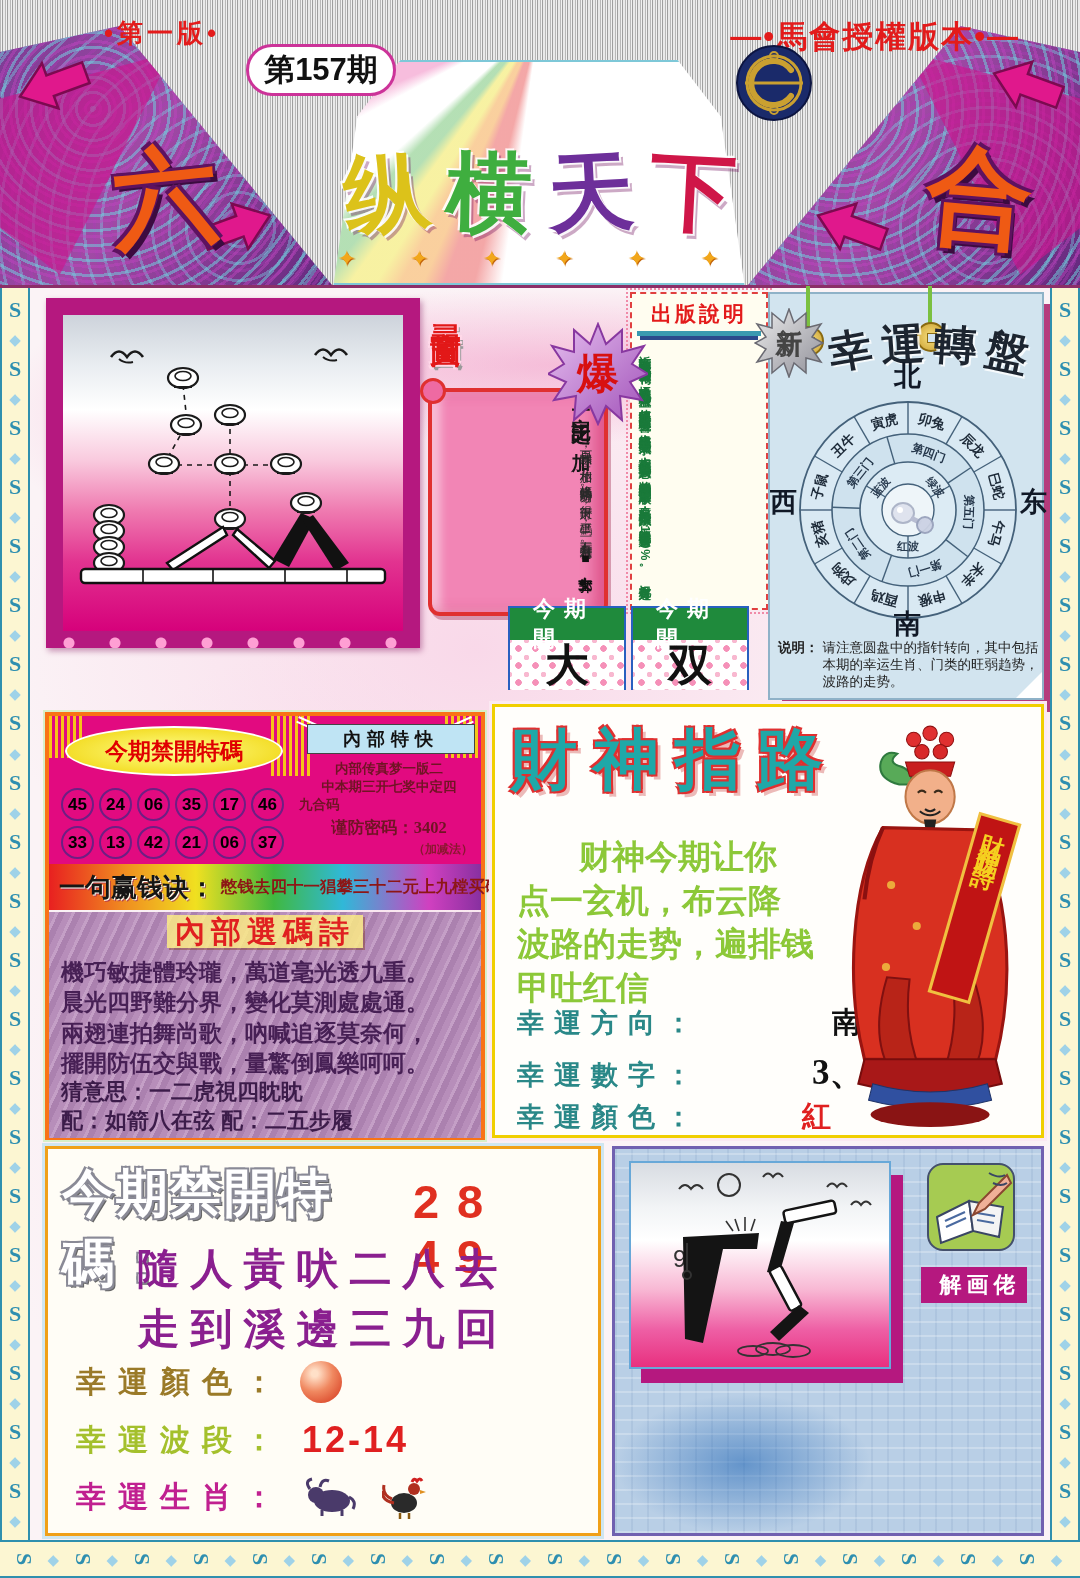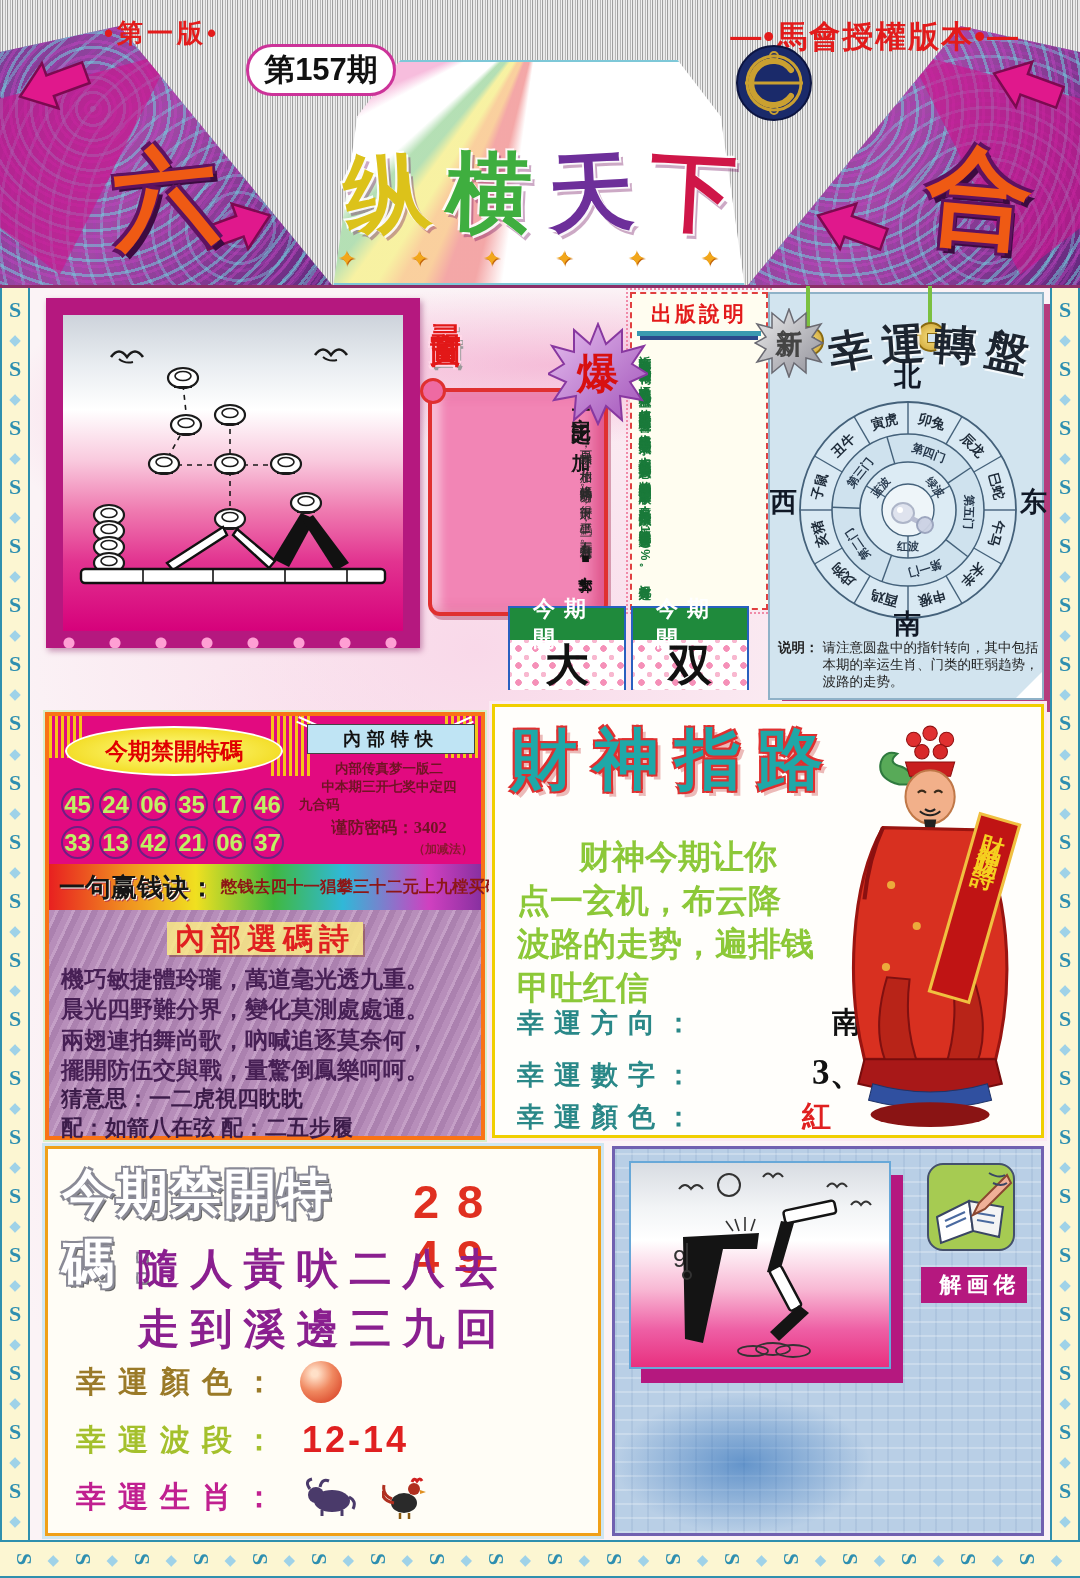--- a/index.html
+++ b/index.html
@@ -144,36 +144,36 @@
   
   .leftbox{position:absolute;left:45px;top:712px;width:440px;height:428px;z-index:2;
      border:4px solid #f97316;box-shadow:0 0 0 2px #d8efc8;}
   .magenta-sec{position:relative;height:148px;background:#e20a80;overflow:hidden;}
   .fringe{position:absolute;background:repeating-linear-gradient(90deg,#f5c518 0 3px, rgba(0,0,0,0) 3px 6px);}
   .oval-title{position:absolute;left:16px;top:10px;width:218px;height:50px;border-radius:50%;
      background:radial-gradient(#ffff8a,#efd002);border:2px solid #fff;
      display:flex;align-items:center;justify-content:center;font-size:23px;font-weight:900;color:#e00000;}
   .numrow{position:absolute;left:12px;display:flex;gap:5px;}
   .numrow.r1{top:72px;} .numrow.r2{top:110px;}
-  .numball{width:33px;height:33px;border-radius:50%;border:2.5px solid #6d1f83;color:#bef264;
-     display:flex;align-items:center;justify-content:center;font-size:24px;font-weight:bold;}
+  .numball{width:33px;height:33px;border-radius:50%;border:2.5px solid #6d1f83;color:#000000;
+     display:flex;align-items:center;justify-content:center;font-size:17px;font-weight:bold;}
   .express-title{position:absolute;left:258px;top:8px;width:168px;height:30px;background:#bfe4f4;border:1.5px solid #444;
      display:flex;align-items:center;justify-content:center;font-size:18px;font-weight:900;letter-spacing:6px;color:#111;
      font-family:"Liberation Serif",serif;}
   .express-lines{position:absolute;left:246px;top:44px;width:188px;text-align:center;
      font-size:13.5px;line-height:1.35;color:#701424;font-weight:bold;font-family:"Liberation Serif",serif;}
   .express-pass{font-size:16.5px;margin-top:2px;}
   .express-method{font-size:12px;text-align:right;padding-right:10px;margin-top:2px;color:#8a1830;}
   .wline{position:absolute;width:60px;border-top:2px solid #fff;border-bottom:2px solid #fff;height:7px;}
   .rainbow-strip{height:46px;display:flex;align-items:center;
      background:linear-gradient(90deg,#e82020,#f09020 18%,#f0e020 34%,#40b840 52%,#30b8d8 68%,#d040c0 88%,#8830a0);}
   .rainbow-strip .lab{font-size:26px;font-weight:900;color:#151515;margin-left:10px;white-space:nowrap;
      text-shadow:1px 1px 0 #ffe,2px 2px 0 rgba(120,0,120,.5);}
   .rainbow-strip .val{font-size:16.5px;font-weight:bold;color:#8d1616;margin-left:6px;white-space:nowrap;}
-  .poem-sec{position:relative;height:226px;padding:7px 12px;
+  .poem-sec{position:relative;height:226px;padding:0 12px;
      background:repeating-linear-gradient(115deg,#b78eba 0 6px,#c49fc6 6px 9px,#ab81af 9px 15px);}
   .poem-title{text-align:center;margin:2px 0 4px;}
   .poem-title span{font-size:30px;font-weight:900;color:#e02020;letter-spacing:6px;
      background:rgba(255,240,130,.8);padding:0 8px;box-shadow:2px 2px 0 rgba(120,40,0,.35);}
   .poem-line{font-size:23px;font-weight:900;color:#472055;line-height:1.32;white-space:nowrap;}
   .poem-extra{font-size:22px;font-weight:900;color:#3c1c4a;line-height:1.3;white-space:nowrap;}
 
   
   .caishen{position:absolute;left:492px;top:704px;width:552px;height:434px;background:#fffefb;z-index:2;
      border:3px solid #f0cf00;box-shadow:0 0 0 3px #fbe9f2;}

